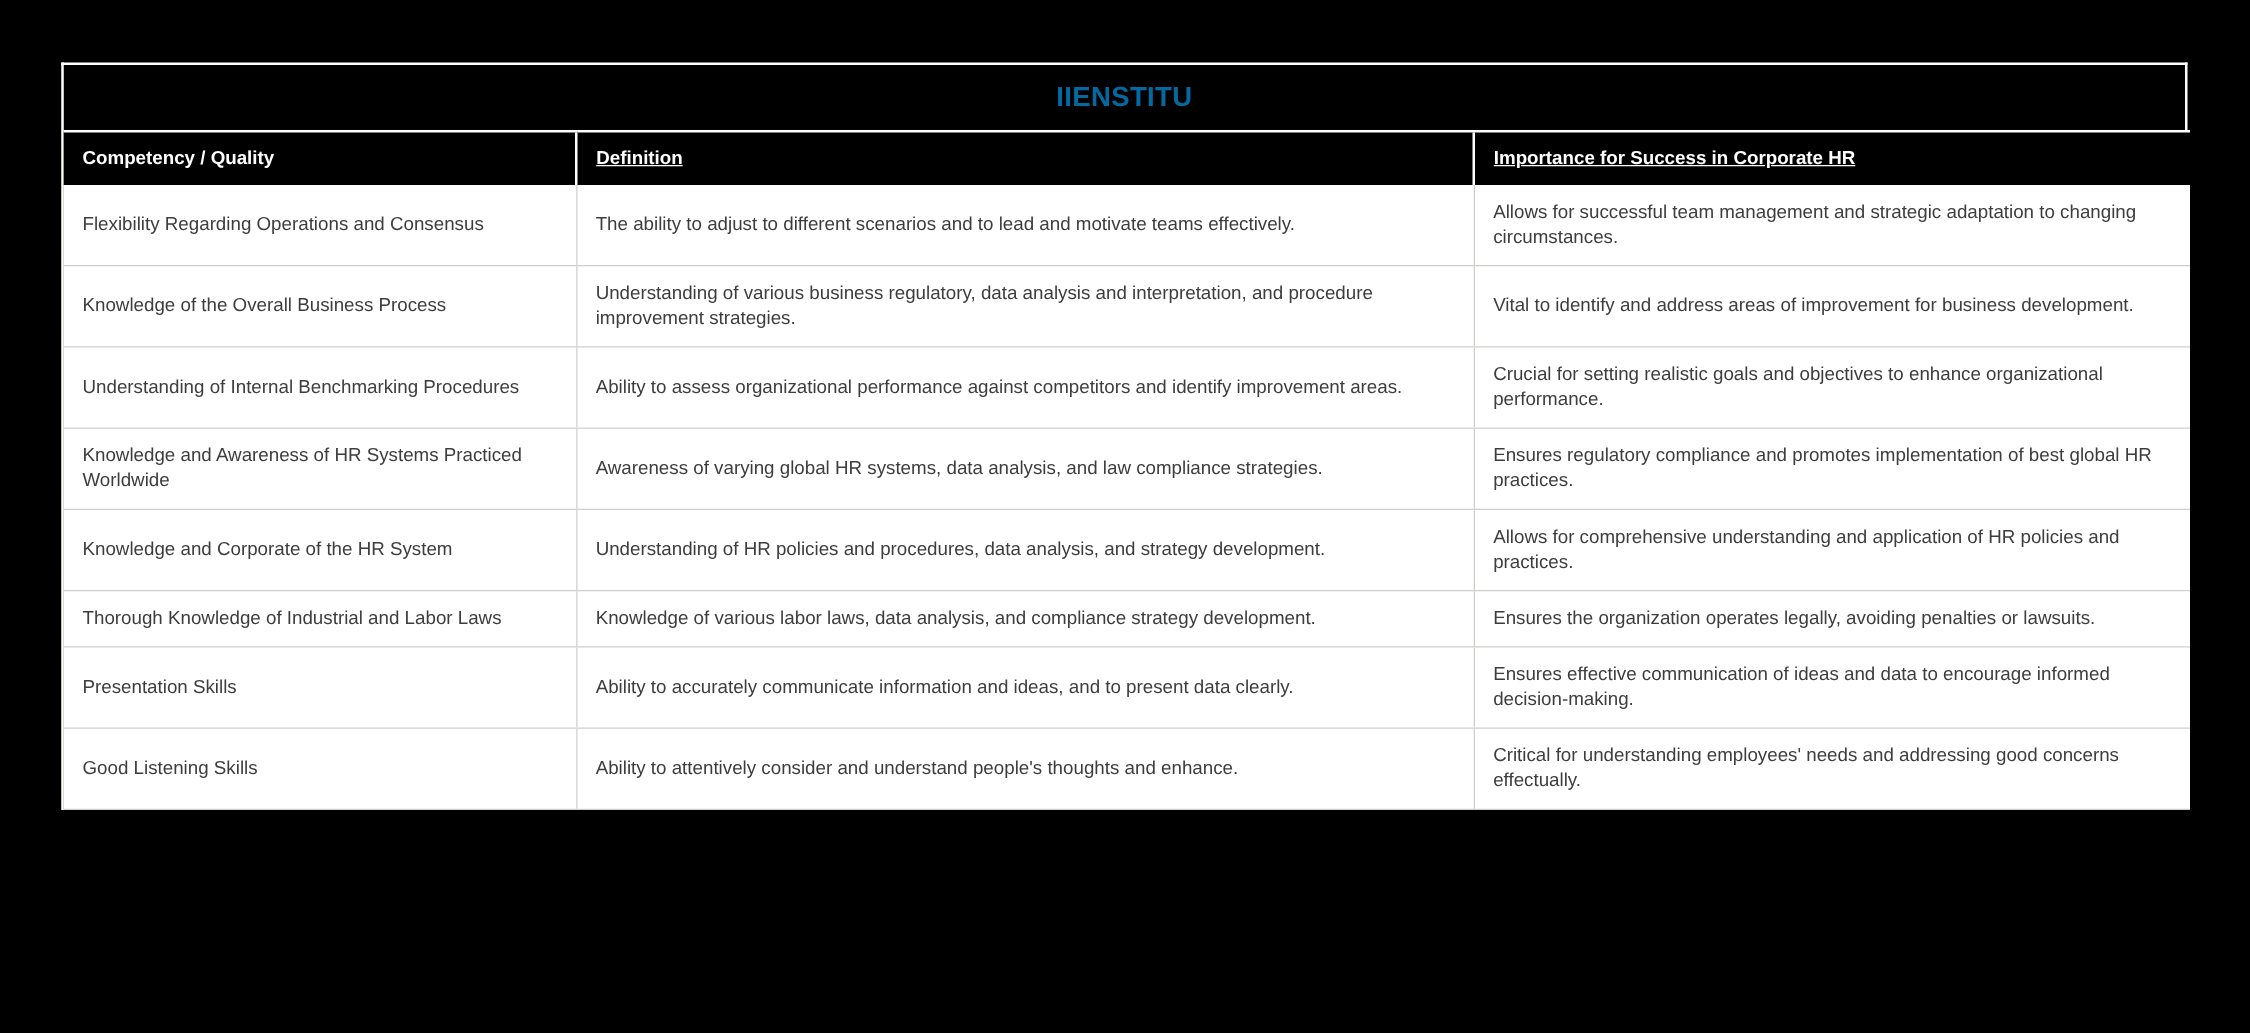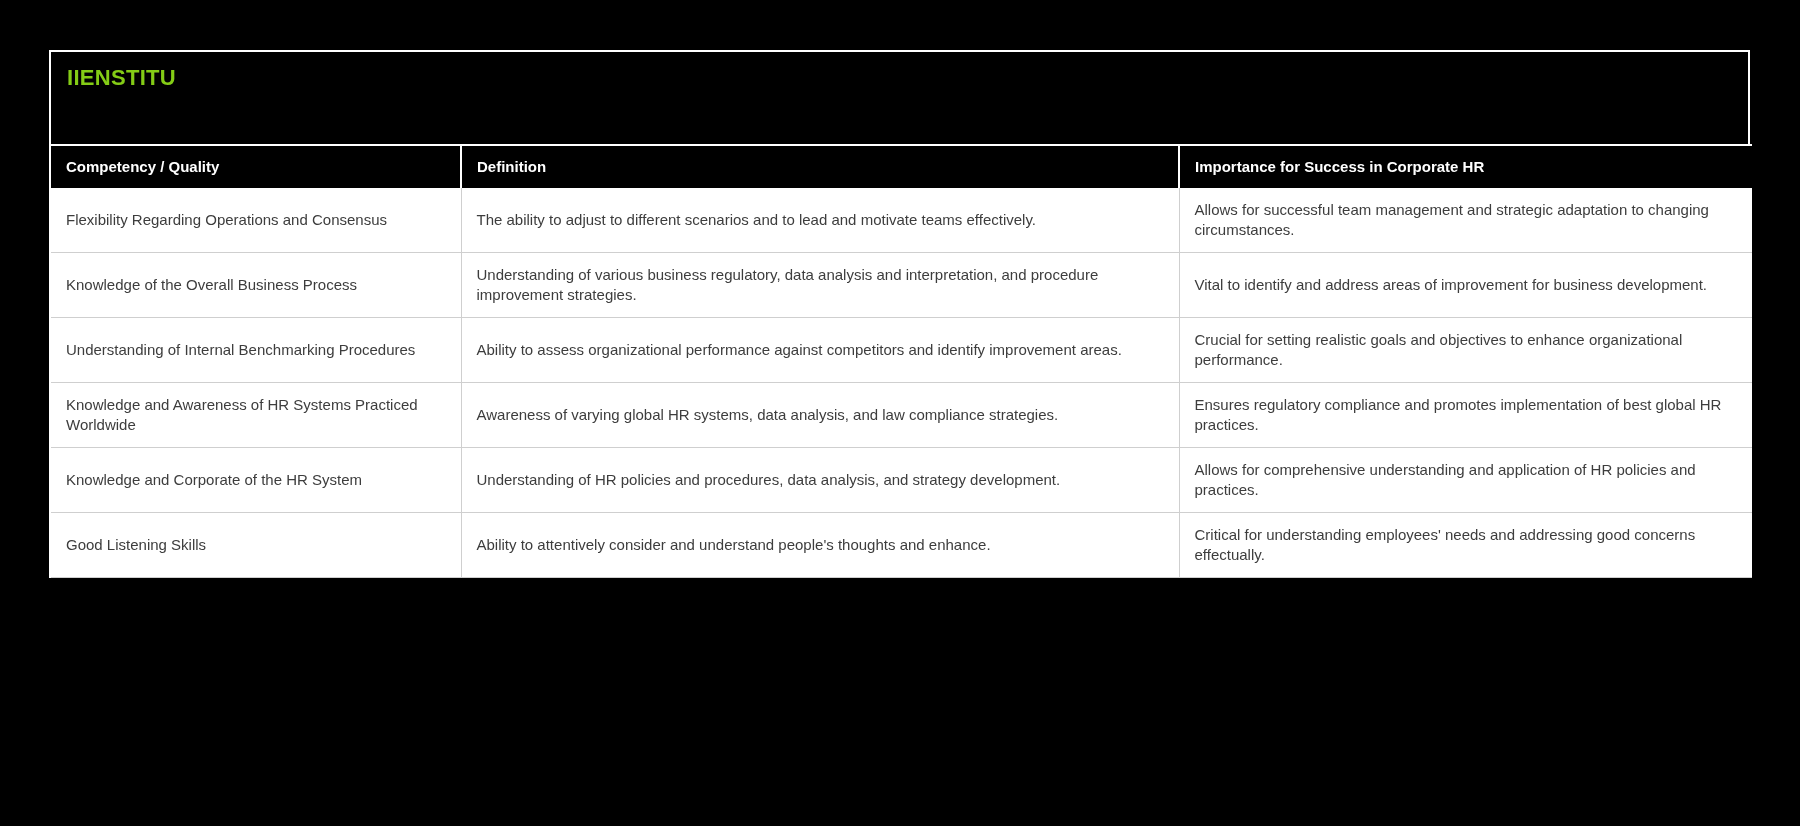--- a/index.html
+++ b/index.html
@@ -22,50 +22,51 @@
     position: absolute;
     left: 49px;
     top: 50px;
     width: 1701px;
     box-sizing: border-box;
     border: 2px solid #ffffff;
     border-bottom: none;
     background: #000000;
   }
   .card-title {
-    color: #84cc16;
+    color: #0369a1;
     font-size: 22px;
     font-weight: bold;
     line-height: 26px;
     padding: 13px 16px;
     letter-spacing: 0.3px;
+    text-align: center;
   }
   table.comp-table {
     width: 100%;
     border-collapse: collapse;
     table-layout: fixed;
     background: #fef9c3;
-    margin-top: 40px;
   }
   col.c1 { width: 410px; }
   col.c2 { width: 718px; }
   col.c3 { width: 573px; }
   thead th {
     background: #000000;
     color: #ffffff;
     font-size: 15px;
     font-weight: bold;
     text-align: left;
     padding: 11px 15px;
     line-height: 20px;
     border-top: 2px solid #ffffff;
     vertical-align: middle;
   }
   thead th + th {
     border-left: 2px solid #ffffff;
+    text-decoration: underline;
   }
   tbody td {
     background: #ffffff;
     color: #3d3d3d;
     font-size: 15px;
     line-height: 20px;
     padding: 12px 15px;
     vertical-align: middle;
     border-bottom: 1px solid #cfcfcf;
   }
@@ -112,20 +113,30 @@
           <td>Knowledge and Awareness of HR Systems Practiced Worldwide</td>
           <td>Awareness of varying global HR systems, data analysis, and law compliance strategies.</td>
           <td>Ensures regulatory compliance and promotes implementation of best global HR practices.</td>
         </tr>
         <tr>
           <td>Knowledge and Corporate of the HR System</td>
           <td>Understanding of HR policies and procedures, data analysis, and strategy development.</td>
           <td>Allows for comprehensive understanding and application of HR policies and practices.</td>
         </tr>
         <tr>
+          <td>Thorough Knowledge of Industrial and Labor Laws</td>
+          <td>Knowledge of various labor laws, data analysis, and compliance strategy development.</td>
+          <td>Ensures the organization operates legally, avoiding penalties or lawsuits.</td>
+        </tr>
+        <tr>
+          <td>Presentation Skills</td>
+          <td>Ability to accurately communicate information and ideas, and to present data clearly.</td>
+          <td>Ensures effective communication of ideas and data to encourage informed decision-making.</td>
+        </tr>
+        <tr>
           <td>Good Listening Skills</td>
           <td>Ability to attentively consider and understand people's thoughts and enhance.</td>
           <td>Critical for understanding employees' needs and addressing good concerns effectually.</td>
         </tr>
       </tbody>
     </table>
   </div>
 </div>
 
 </body></html>

